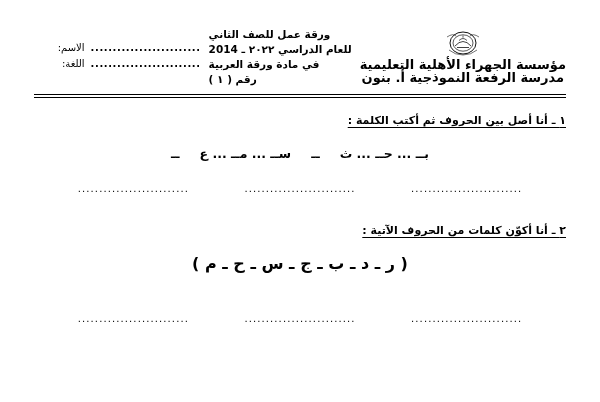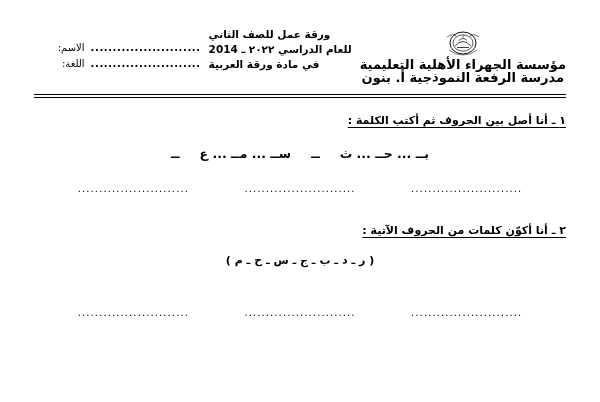--- a/index.html
+++ b/index.html
@@ -136,21 +136,21 @@
   }
   .answer-dots {
     font-size: 10px;
     letter-spacing: 1.1px;
     white-space: nowrap;
   }
 
   .letters-pool {
     margin-top: 16px;
     text-align: center;
-    font-size: 11px;
+    font-size: 16px;
     font-weight: bold;
     letter-spacing: 0.5px;
   }
 
   .spacer-lg { height: 14px; }
 </style>
 </head>
 <body>
 
 <div class="page">
@@ -172,20 +172,21 @@
         </svg>
       </div>
       <div class="school-line">مؤسسة الجهراء الأهلية التعليمية</div>
       <div class="school-line">مدرسة الرفعة النموذجية أ. بنون</div>
     </div>
 
     <div class="header-center">
       <div class="title-line">ورقة عمل للصف الثاني</div>
       <div class="title-line">للعام الدراسي ٢٠٢٢ ـ 2014</div>
       <div class="title-line">في مادة ورقة العربية</div>
+      <div class="title-line">رقم ( ١ )</div>
     </div>
 
     <div class="header-left">
       <div class="field-row">
         <span class="field-dots">.........................</span>
         <span class="field-label">الاسم:</span>
       </div>
       <div class="field-row">
         <span class="field-dots">.........................</span>
         <span class="field-label">اللغة:</span>

